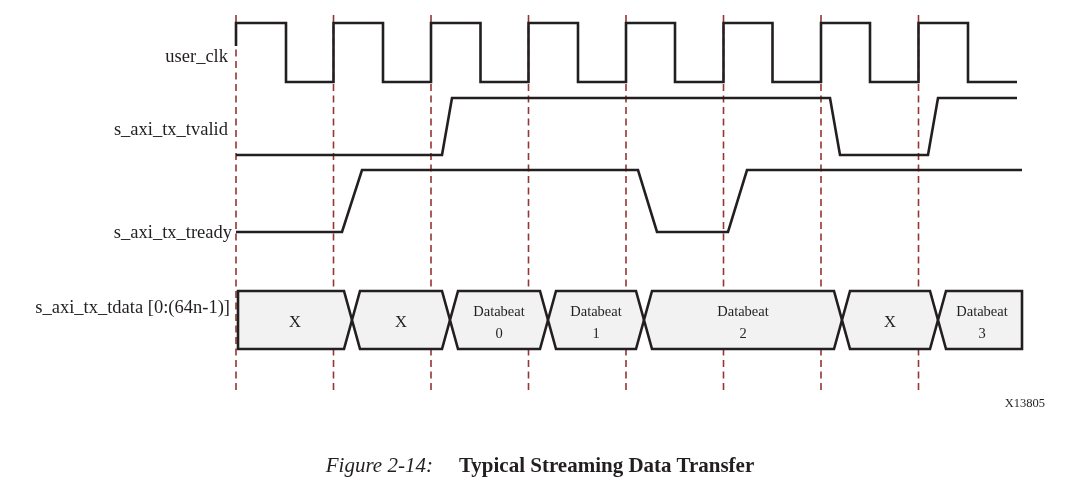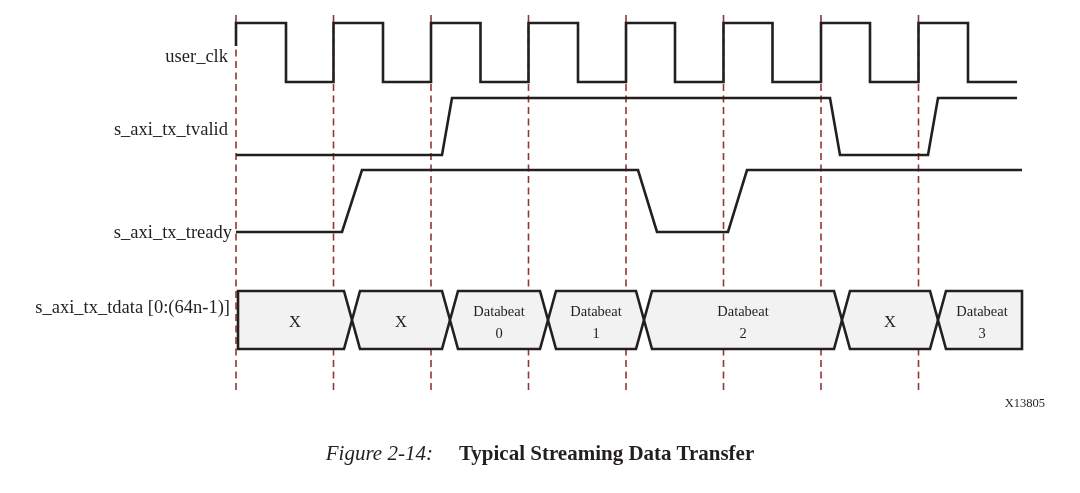--- a/index.html
+++ b/index.html
@@ -44,21 +44,21 @@
     fill:var(--text,#231f20);
     text-anchor:middle;
   }
   .watermark{
     font-size:12.5px;
     fill:var(--text,#231f20);
     text-anchor:end;
   }
   .caption{
     position:absolute;
-    left:0;top:441px;width:1080px;
+    left:0;top:453px;width:1080px;
     text-align:center;
     color:var(--text,#231f20);
     font-size:21px;
     white-space:nowrap;
   }
   .caption .fig-label{
     font-style:italic;
     margin-right:26px;
   }
   .caption .fig-title{

